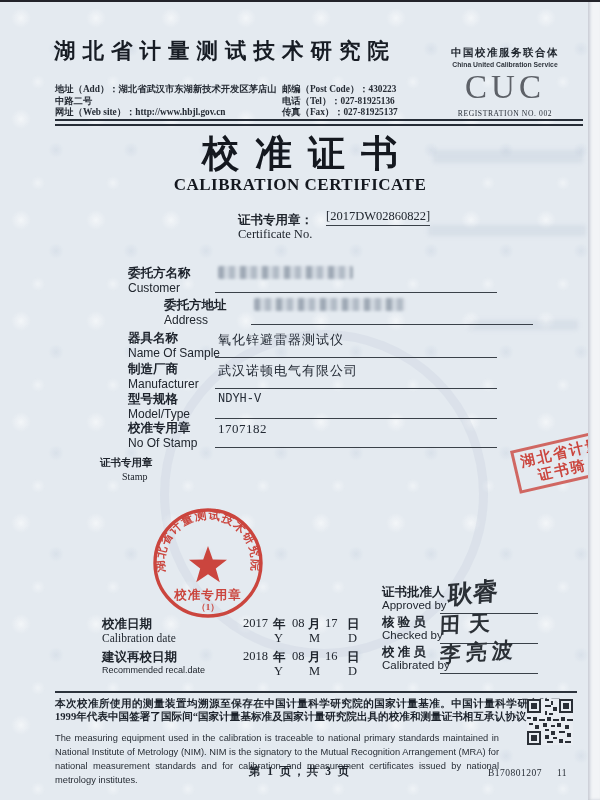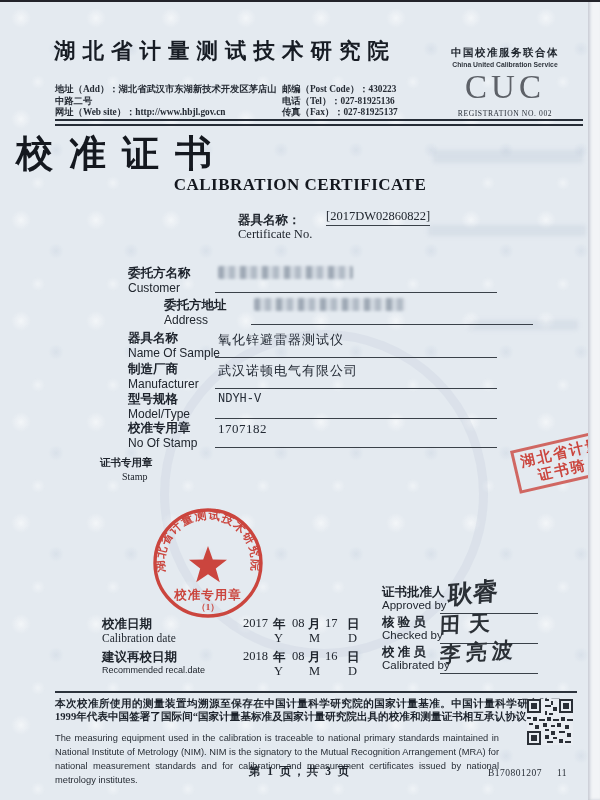--- a/index.html
+++ b/index.html
@@ -19,21 +19,21 @@
   .scan-right{right:0;top:0;width:12px;height:800px;background:#f2f4f7;z-index:50;box-shadow:inset 2px 0 3px rgba(120,130,145,.35);}
   .inst-cn{left:54px;top:36px;font-size:21.5px;font-weight:700;letter-spacing:7px;color:#171c24;white-space:nowrap;}
   .inst-en{left:55px;top:64px;font-size:11.2px;font-weight:600;color:#1d232c;}
   .contact{font-size:9.3px;line-height:11.5px;color:#252b34;font-weight:600;}
   .cuc-wrap{left:424px;top:46px;width:162px;text-align:center;}
   .cuc-cn{font-size:10.5px;font-weight:700;letter-spacing:1.5px;color:#20262e;}
   .cuc-en{font-size:6.8px;font-weight:700;color:#30363e;font-family:"Liberation Sans",sans-serif;margin-top:1px;}
   .cuc-abbr{font-size:33px;letter-spacing:4px;color:#5d6168;margin-top:1px;font-weight:500;}
   .cuc-reg{font-size:7.6px;letter-spacing:.6px;color:#2a3039;margin-top:3px;}
   .dbl-rule{left:55px;top:119px;width:528px;height:3px;border-top:2.5px solid #262d37;border-bottom:2px solid #262d37;}
-  .title-cn{left:0;top:129px;width:600px;text-align:left;font-size:37px;font-weight:600;letter-spacing:16px;padding-left:16px;box-sizing:border-box;color:#14181f;}
+  .title-cn{left:0;top:129px;width:600px;text-align:center;font-size:37px;font-weight:600;letter-spacing:16px;padding-left:16px;box-sizing:border-box;color:#14181f;}
   .title-en{left:0;top:175px;width:600px;text-align:center;font-size:17px;font-weight:700;letter-spacing:.5px;color:#14181f;}
   .certno-cn{font-size:12.5px;font-weight:700;}
   .certno-val{position:absolute;left:88px;top:-1px;font-size:12.5px;border-bottom:1px solid #3a4149;padding-bottom:1px;white-space:nowrap;}
   .certno-en{position:absolute;left:0;top:17px;font-size:12.5px;}
   .field-row{left:128px;width:372px;height:30px;}
   .f-cn{position:absolute;left:0;top:0;font-size:12.5px;font-weight:700;color:#1c222b;white-space:nowrap;}
   .f-en{position:absolute;left:0;top:16px;font-size:12px;color:#20262e;font-family:"Liberation Sans",sans-serif;white-space:nowrap;}
   .f-val{position:absolute;left:90px;top:1px;font-size:13px;color:#232a34;letter-spacing:1px;white-space:nowrap;}
   .f-line{position:absolute;left:87px;top:27px;width:282px;border-top:1px solid #3a4149;}
   .redact{position:absolute;left:90px;top:1px;height:13px;border-radius:2px;opacity:.8;filter:blur(1.6px);
@@ -92,21 +92,21 @@
     <div class="cuc-abbr">CUC</div>
     <div class="cuc-reg">REGISTRATION NO. 002</div>
   </div>
 
   <div class="abs dbl-rule"></div>
 
   <div class="abs title-cn">校准证书</div>
   <div class="abs title-en">CALIBRATION CERTIFICATE</div>
 
   <div class="abs" style="left:238px;top:210px;width:260px;height:34px;">
-    <span class="certno-cn">器具名称：</span>
+    <span class="certno-cn">证书专用章：</span>
     <span class="certno-val">[2017DW02860822]</span>
     <span class="certno-en">Certificate No.</span>
   </div>
 
   <div class="abs field-row" style="top:265px;">
     <div class="f-cn">委托方名称</div>
     <div class="f-en">Customer</div>
     <div class="redact" style="width:135px;"></div>
     <div class="f-line"></div>
   </div>

